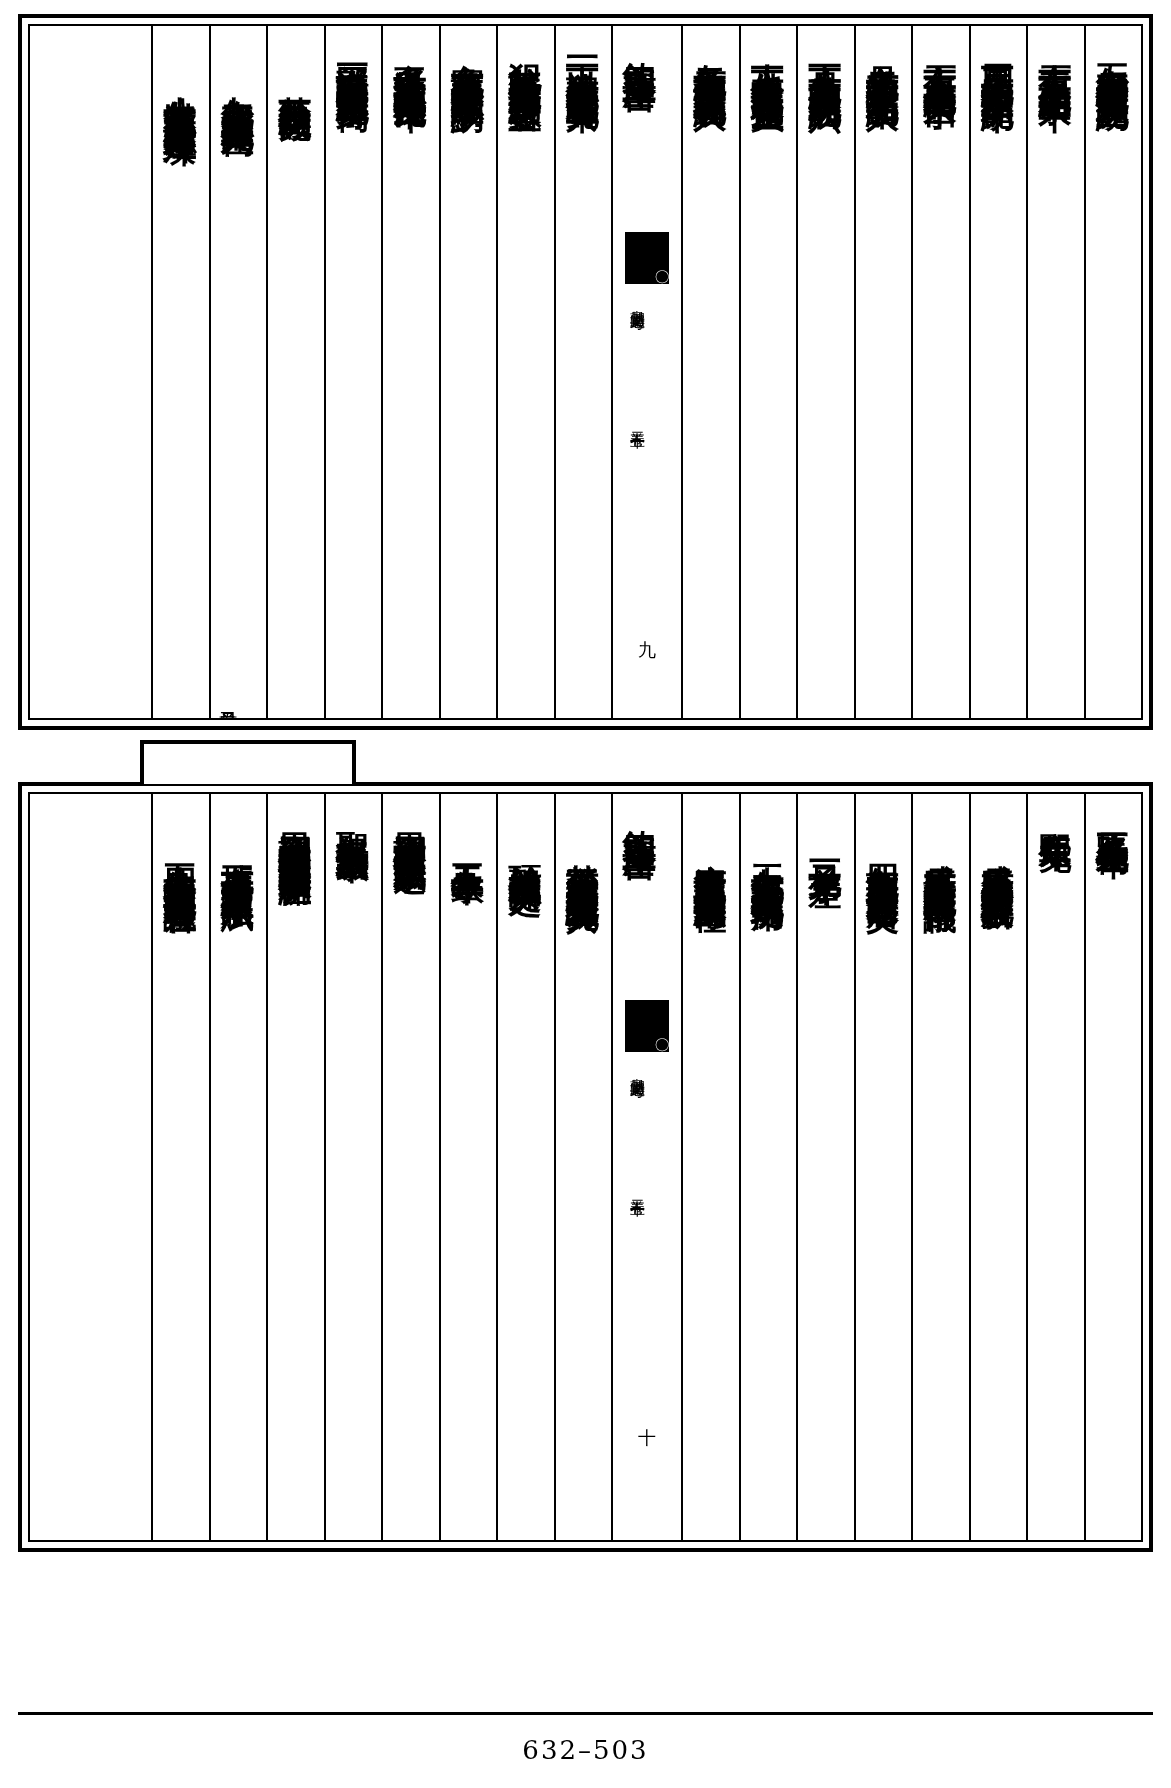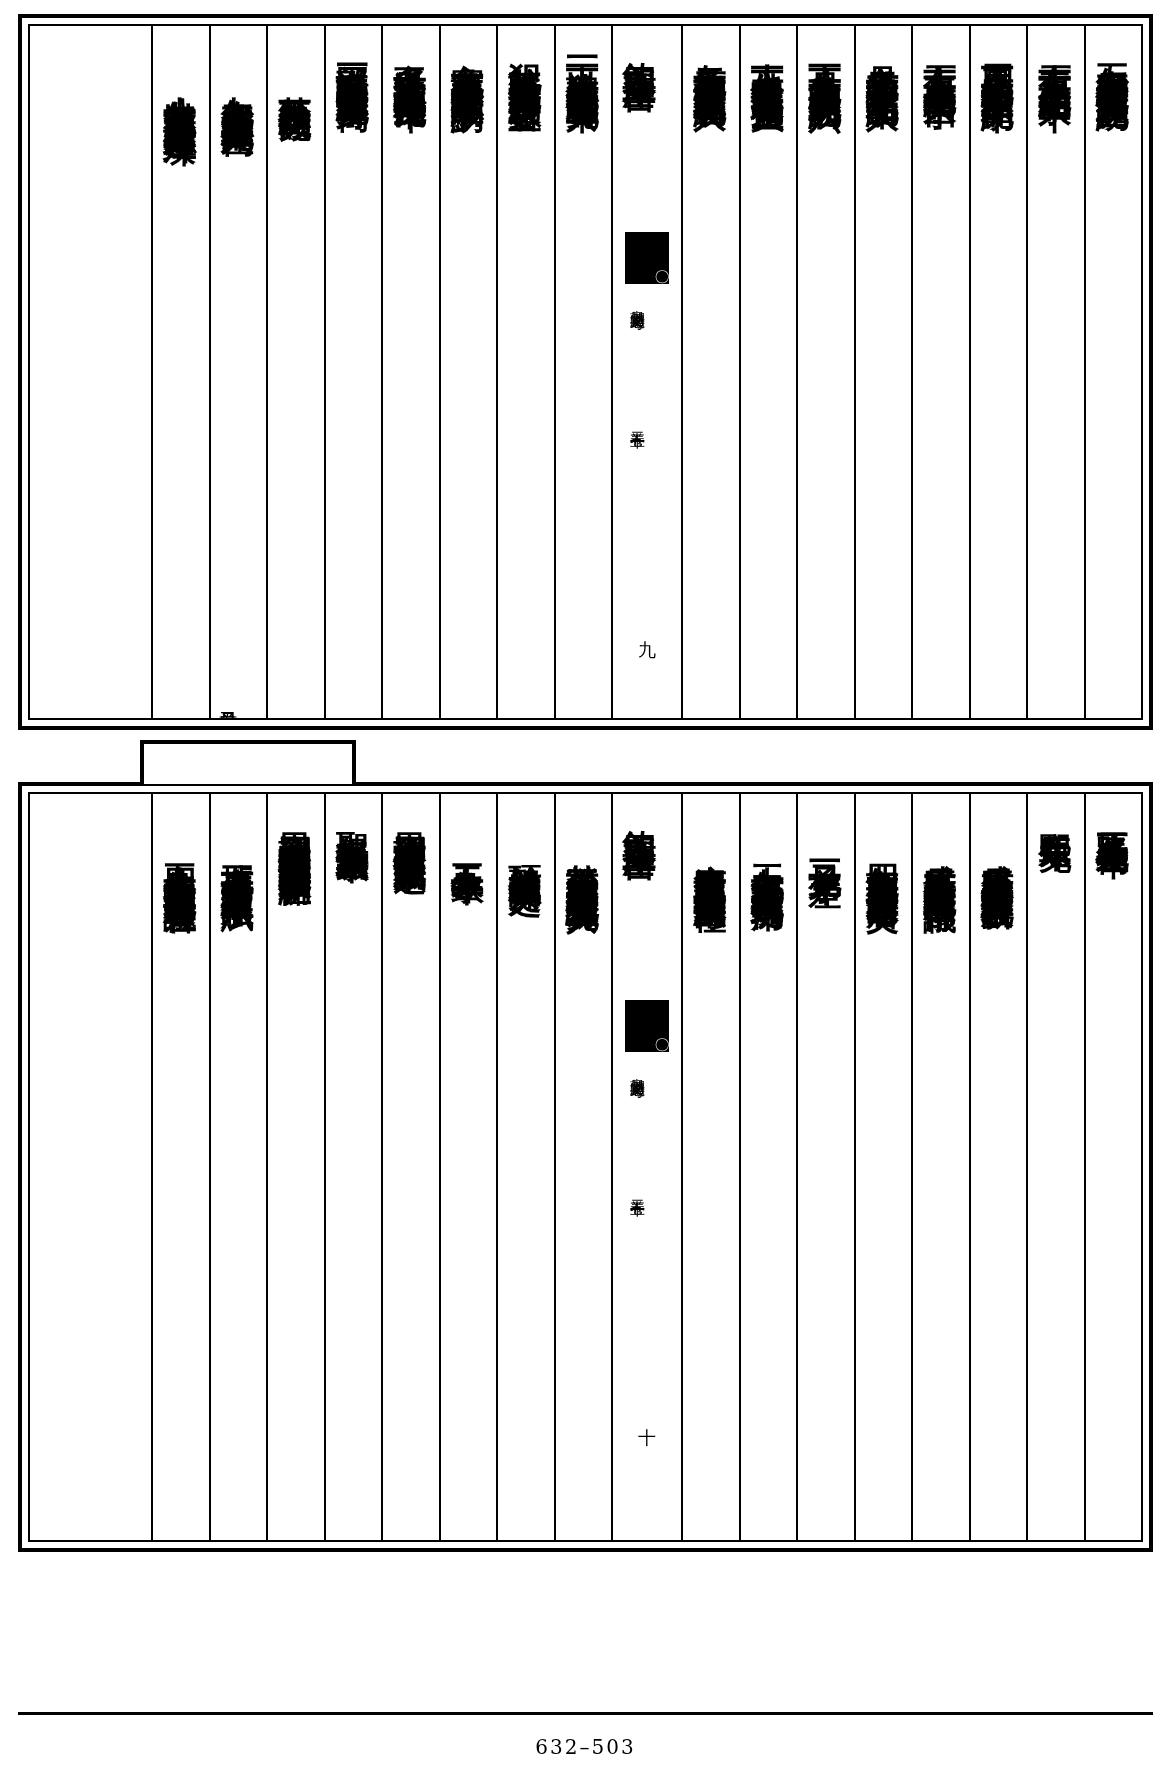--- a/index.html
+++ b/index.html
@@ -137,21 +137,21 @@
     text-orientation: upright;
     font-size: 18px;
   }
 
   
   .folio {
     position: absolute;
     left: 0; right: 0;
     top: 1735px;
     text-align: center;
-    font-size: 20px;
+    font-size: 26px;
     letter-spacing: 2px;
     font-family: "DejaVu Serif", "Liberation Serif", serif;
   }
   .rule {
     position: absolute;
     left: 18px;
     width: 1135px;
     height: 0;
     border-top: 3px solid #000;
     top: 1712px;

